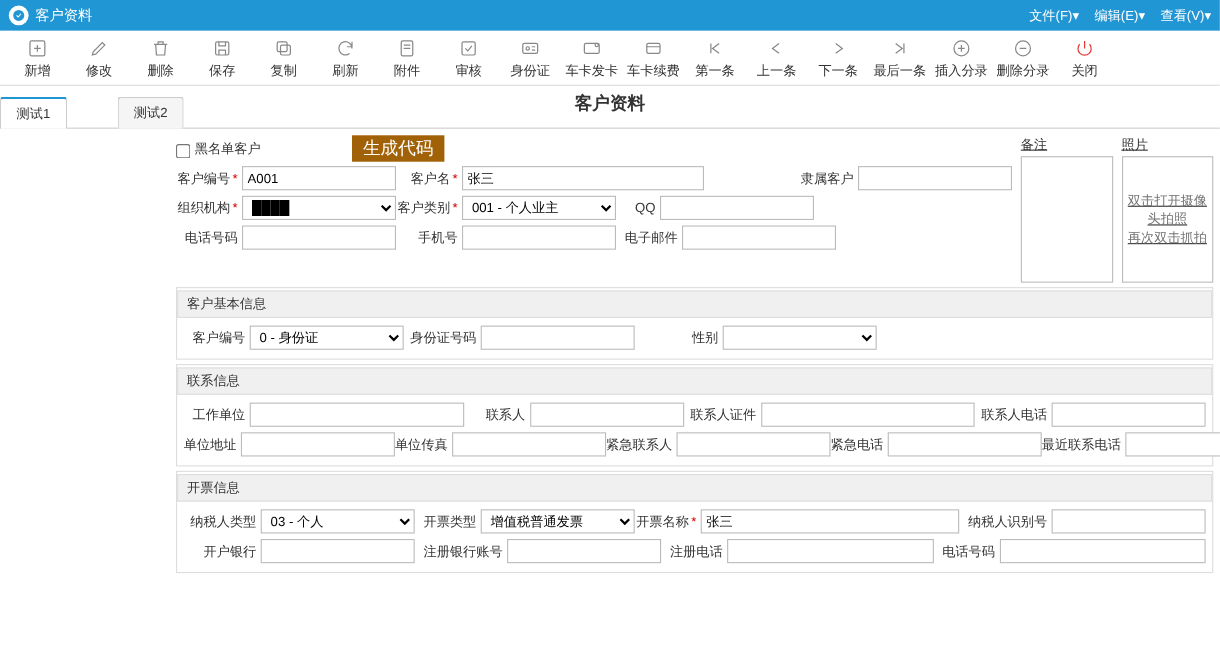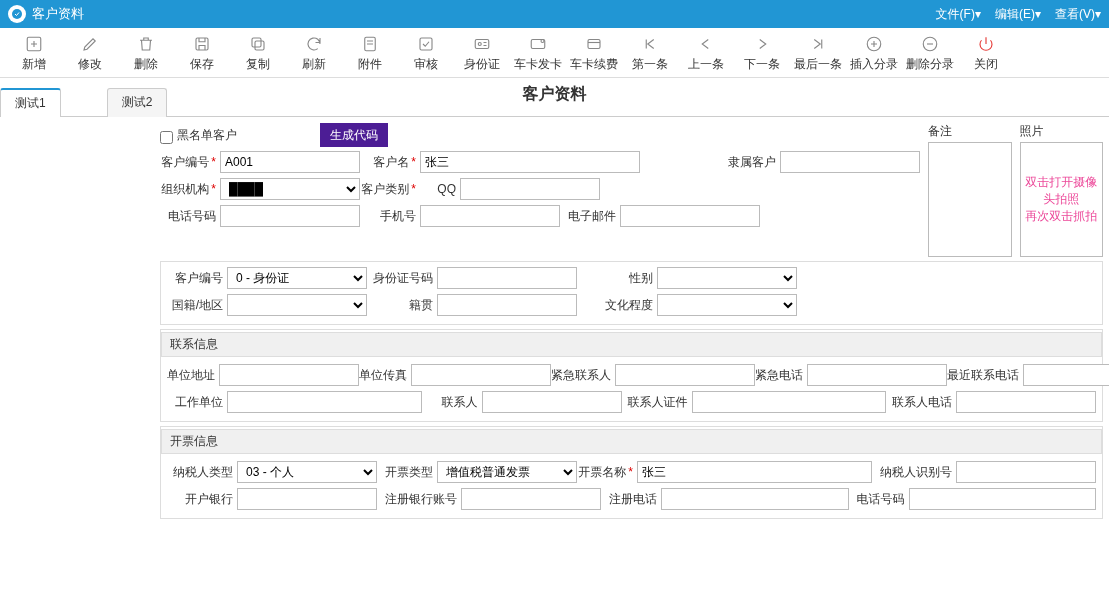--- a/index.html
+++ b/index.html
@@ -30,32 +30,32 @@
 .row { display: flex; align-items: center; margin-bottom: 3px; min-height: 24px; }
 .lbl { width: 60px; text-align: right; font-size: 12px; padding-right: 4px; white-space: nowrap; }
 .lbl.w70 { width: 70px; }
 .req::after { content: "*"; color: #d00; margin-left: 2px; }
 input[type=text], select { height: 22px; border: 1px solid #bbb; font-size: 12px; padding: 0 4px; background: #fff; }
 input[type=text] { width: 140px; }
 select { width: 140px; }
 input.w200 { width: 220px; }
 .checkbox-wrap { display: flex; align-items: flex-end; width: 160px; }
 .checkbox-wrap input { margin-right: 4px; }
-.btn-primary { background: #4c1d95; color: #fff; border: none; height: 24px; padding: 0 10px; cursor: pointer; font-size: 12px; }
+.btn-primary { background: #a16207; color: #fff; border: none; height: 24px; padding: 0 10px; cursor: pointer; font-size: 16px; }
 
 .section-header { background: #f0f0f0; border: 1px solid #ddd; padding: 3px 8px; font-weight: normal; margin: 2px 0; }
 
 .remark-box { border: 1px solid #bbb; min-height: 115px; padding: 2px 4px; }
-.photo-box { border: 1px solid #bbb; height: 115px; display: flex; flex-direction: column; align-items: center; justify-content: center; color: #ec4899; text-align: center; cursor: pointer; }
+.photo-box { border: 1px solid #bbb; height: 115px; display: flex; flex-direction: column; align-items: center; justify-content: center; color: #737373; text-align: center; cursor: pointer; }
 .blur { color: transparent; text-shadow: 0 0 6px rgba(0,0,0,.35); }
 
 .cols { display: flex; gap: 8px; }
 .col-main { flex: 1; }
 .col-right { width: 290px; display: flex; gap: 8px; }
-.col-right > div { flex: 1; }
+.col-right > div { flex: 1; text-decoration: underline; }
 .grp { flex:1; border:1px solid #ddd; }
 .grp-inner{ padding:4px 6px; }
 svg{ display:block;}
 </style>
 </head>
 <body>
 
 <div class="titlebar">
   <div class="logo">
     <svg viewBox="0 0 24 24">
@@ -254,20 +254,21 @@
         <input type="text" value="A001" style="">
         <span class="lbl req" style="width:60px">客户名</span>
         <input type="text" class="w200" value="张三" style="">
         <span class="lbl" style="width:140px">隶属客户</span>
         <input type="text" style="">
       </div>
       <div class="row">
         <span class="lbl req">组织机构</span>
         <select><option class="blur">████</option></select>
         <span class="lbl req">客户类别</span>
+        <select><option>001 - 个人业主</option></select>
         <span class="lbl" style="width:40px">QQ</span>
         <input type="text" style="">
       </div>
       <div class="row">
         <span class="lbl">电话号码</span>
         <input type="text" style="">
         <span class="lbl">手机号</span>
         <input type="text" style="">
         <span class="lbl">电子邮件</span>
         <input type="text" style="">
@@ -282,63 +283,56 @@
         <div style="margin-bottom:2px">照片</div>
         <div class="photo-box">
           <span>双击打开摄像头拍照</span>
           <span>再次双击抓拍</span>
         </div>
       </div>
     </div>
   </div>
 
   <div class="grp" style="margin-top:4px">
+    <div class="section-header">客户基本信息</div>
     <div class="grp-inner">
     <div class="row">
       <span class="lbl">客户编号</span>
       <select><option>0 - 身份证</option></select>
       <span class="lbl w70">身份证号码</span>
       <input type="text" style="">
       <span class="lbl" style="width:80px">性别</span>
       <select><option></option></select>
     </div>
-    <div class="row">
-      <span class="lbl">国籍/地区</span>
-      <select><option></option></select>
-      <span class="lbl w70">籍贯</span>
-      <input type="text" style="">
-      <span class="lbl" style="width:80px">文化程度</span>
-      <select><option></option></select>
-    </div>
     </div>
   </div>
 
   <div class="grp" style="margin-top:4px">
     <div class="section-header">联系信息</div>
     <div class="grp-inner">
     <div class="row">
-      <span class="lbl">单位地址</span>
-      <input type="text" style="">
-      <span class="lbl">单位传真</span>
-      <input type="text" style="">
-      <span class="lbl w70">紧急联系人</span>
-      <input type="text" style="">
-      <span class="lbl">紧急电话</span>
-      <input type="text" style="">
-      <span class="lbl" style="width:84px">最近联系电话</span>
-      <input type="text" style="">
-    </div>
-    <div class="row">
       <span class="lbl">工作单位</span>
       <input type="text" style="flex: 1 1 0%;">
       <span class="lbl">联系人</span>
       <input type="text" style="">
       <span class="lbl w70">联系人证件</span>
       <input type="text" style="flex: 1 1 0%;">
       <span class="lbl w70">联系人电话</span>
+      <input type="text" style="">
+    </div>
+    <div class="row">
+      <span class="lbl">单位地址</span>
+      <input type="text" style="">
+      <span class="lbl">单位传真</span>
+      <input type="text" style="">
+      <span class="lbl w70">紧急联系人</span>
+      <input type="text" style="">
+      <span class="lbl">紧急电话</span>
+      <input type="text" style="">
+      <span class="lbl" style="width:84px">最近联系电话</span>
       <input type="text" style="">
     </div>
     </div>
   </div>
 
   <div class="grp" style="margin-top:4px">
     <div class="section-header">开票信息</div>
     <div class="grp-inner">
     <div class="row">
       <span class="lbl w70">纳税人类型</span>

